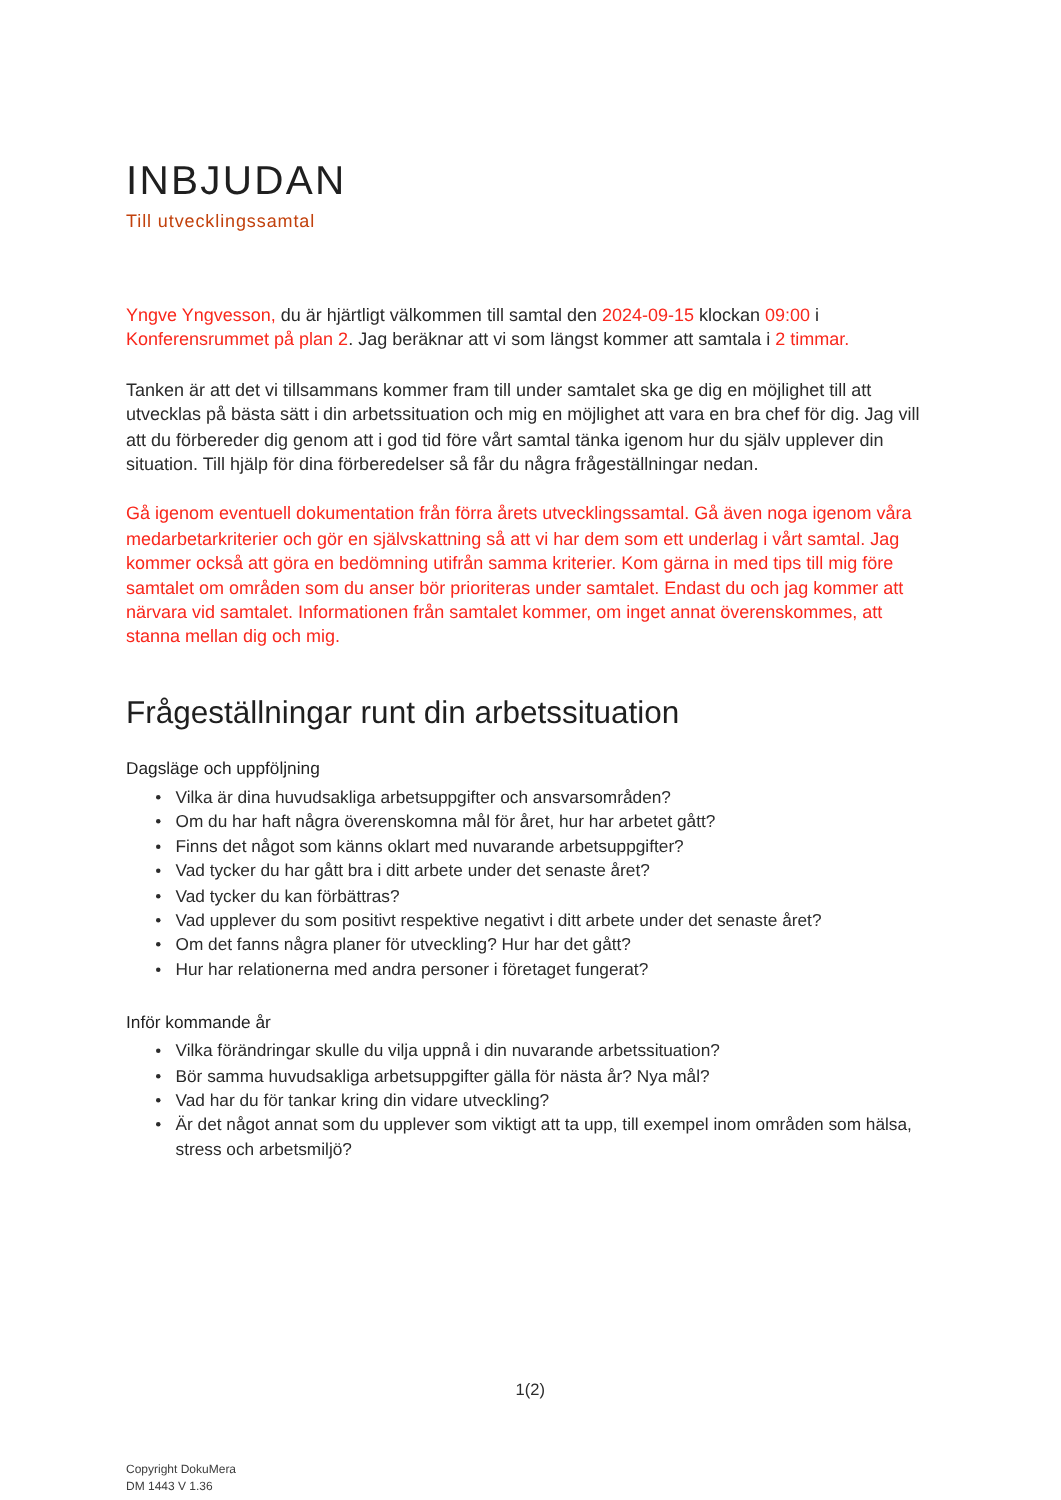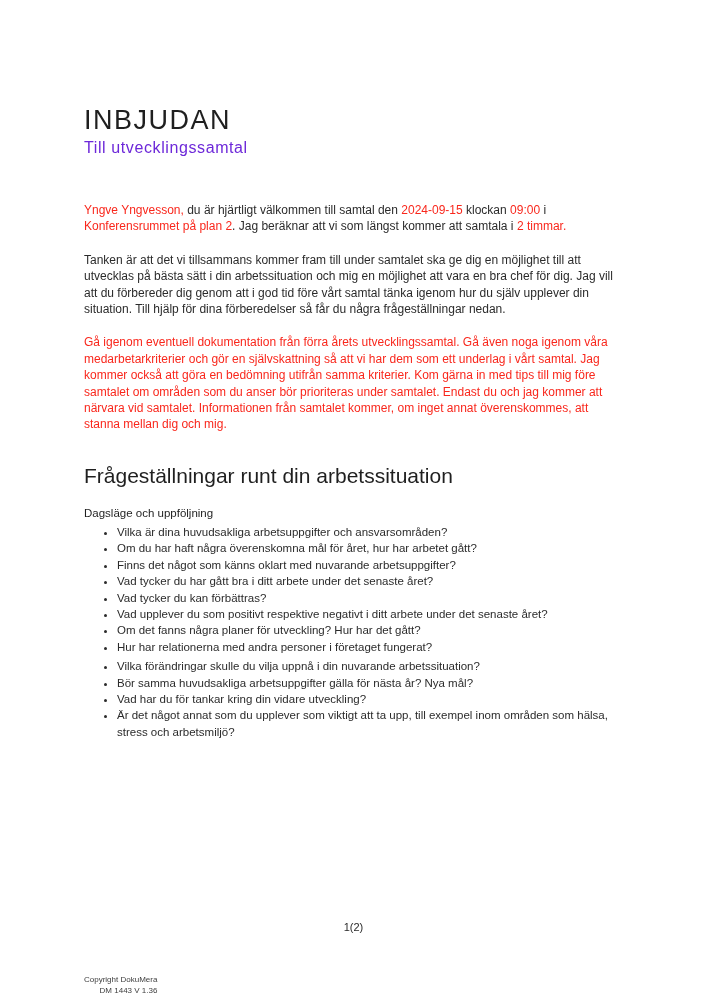--- a/index.html
+++ b/index.html
@@ -26,23 +26,23 @@
   }
   .doc-title {
     font-size: 27px;
     font-weight: 400;
     letter-spacing: 1.5px;
     color: #1f1f1f;
     line-height: 30px;
     margin: 0;
   }
   .doc-subtitle {
-    font-size: 16px;
+    font-size: 12px;
     letter-spacing: 0.6px;
-    color: #6d28d9;
+    color: #c2410c;
     margin-top: 5px;
     line-height: 15px;
   }
   p.body-par {
     font-size: 12px;
     line-height: 16.4px;
     margin: 0;
   }
   .intro-par { margin-top: 47px !important; }
   .par-gap   { margin-top: 17px !important; }
@@ -80,21 +80,20 @@
     font-size: 11px;
     color: #2b2b2b;
   }
   .footer-meta {
     position: absolute;
     left: 84px;
     top: 956px;
     font-size: 8px;
     line-height: 10.5px;
     color: #3d3d3d;
-    text-align: right;
   }
 </style>
 </head>
 <body>
 
 <div class="page">
   <div class="content">
 
     <h1 class="doc-title">INBJUDAN</h1>
     <div class="doc-subtitle">Till utvecklingssamtal</div>
@@ -112,20 +111,21 @@
       <li>Vilka är dina huvudsakliga arbetsuppgifter och ansvarsområden?</li>
       <li>Om du har haft några överenskomna mål för året, hur har arbetet gått?</li>
       <li>Finns det något som känns oklart med nuvarande arbetsuppgifter?</li>
       <li>Vad tycker du har gått bra i ditt arbete under det senaste året?</li>
       <li>Vad tycker du kan förbättras?</li>
       <li>Vad upplever du som positivt respektive negativt i ditt arbete under det senaste året?</li>
       <li>Om det fanns några planer för utveckling? Hur har det gått?</li>
       <li>Hur har relationerna med andra personer i företaget fungerat?</li>
     </ul>
 
+    <h3 class="sub-heading">Inför kommande år</h3>
     <ul class="question-list">
       <li>Vilka förändringar skulle du vilja uppnå i din nuvarande arbetssituation?</li>
       <li>Bör samma huvudsakliga arbetsuppgifter gälla för nästa år? Nya mål?</li>
       <li>Vad har du för tankar kring din vidare utveckling?</li>
       <li>Är det något annat som du upplever som viktigt att ta upp, till exempel inom områden som hälsa, stress och arbetsmiljö?</li>
     </ul>
 
   </div>
 
   <div class="footer-pageno">1(2)</div>

